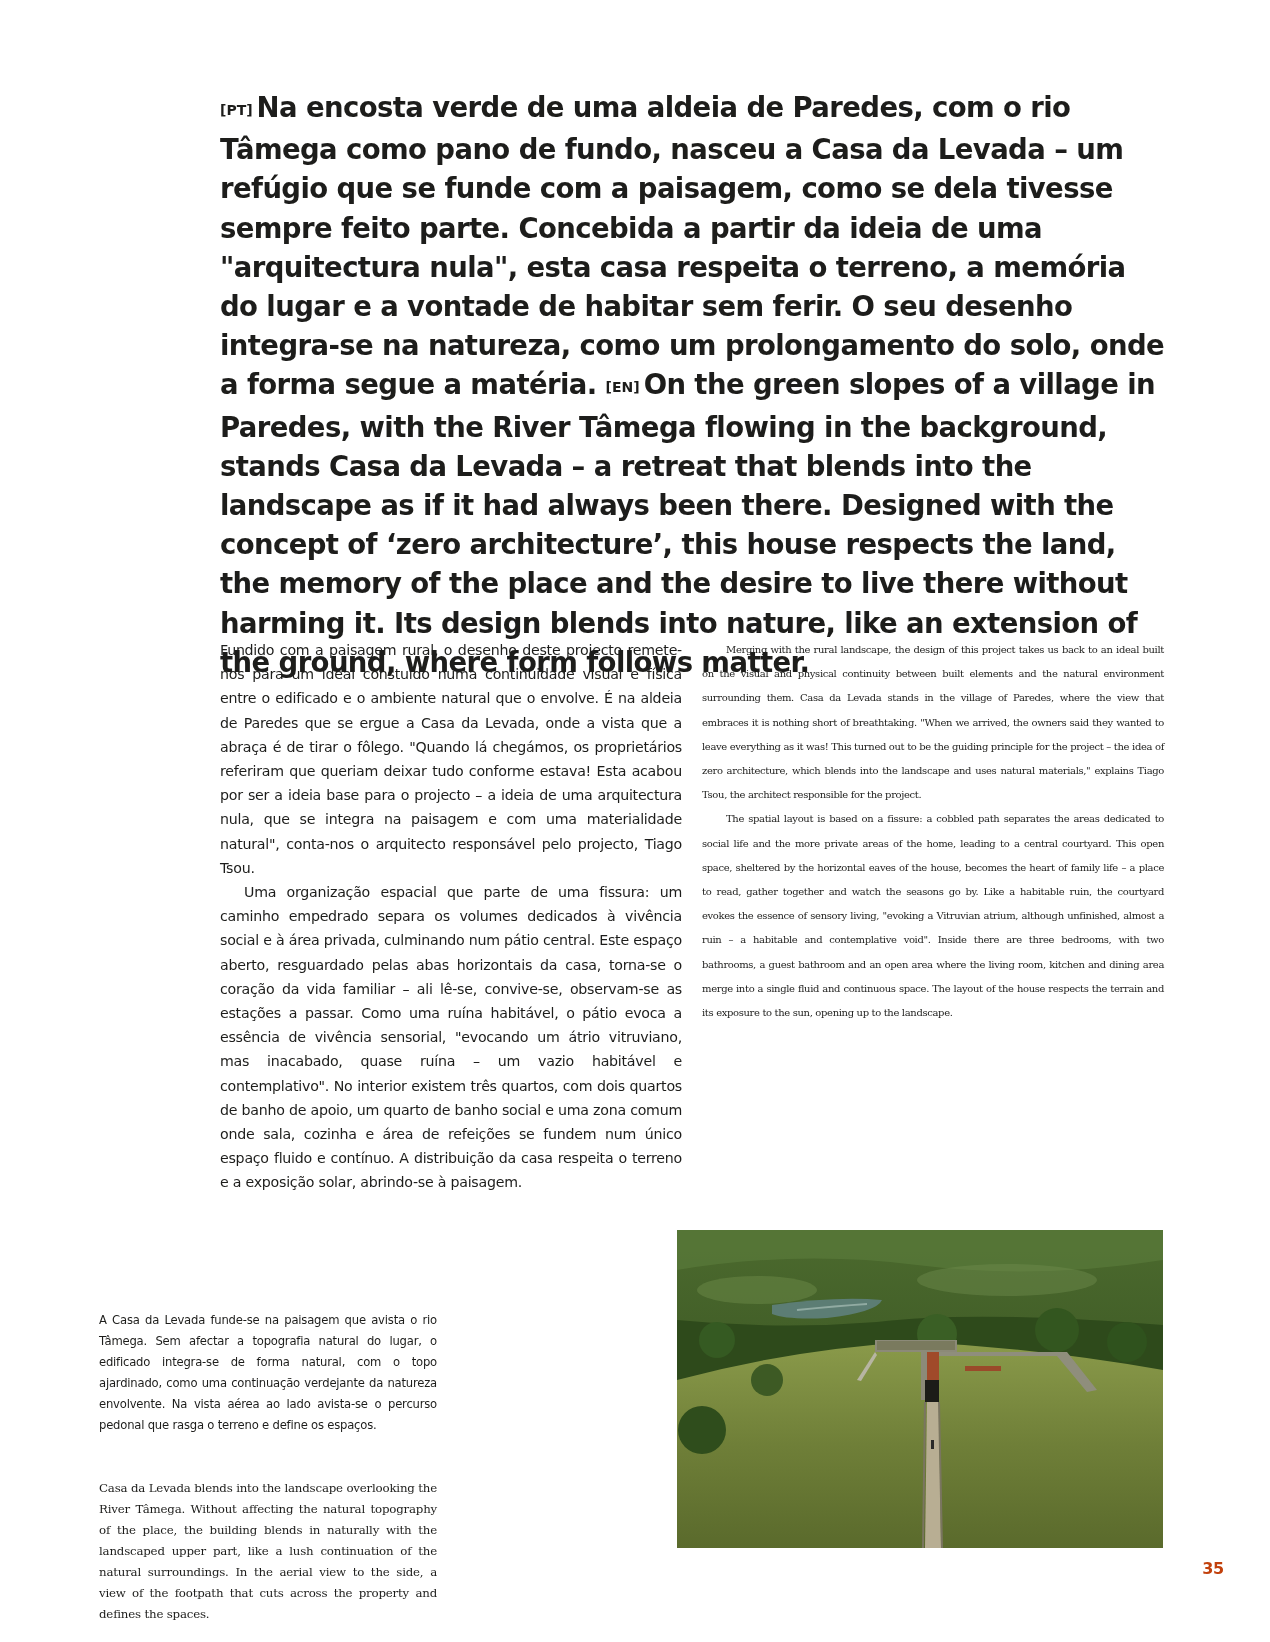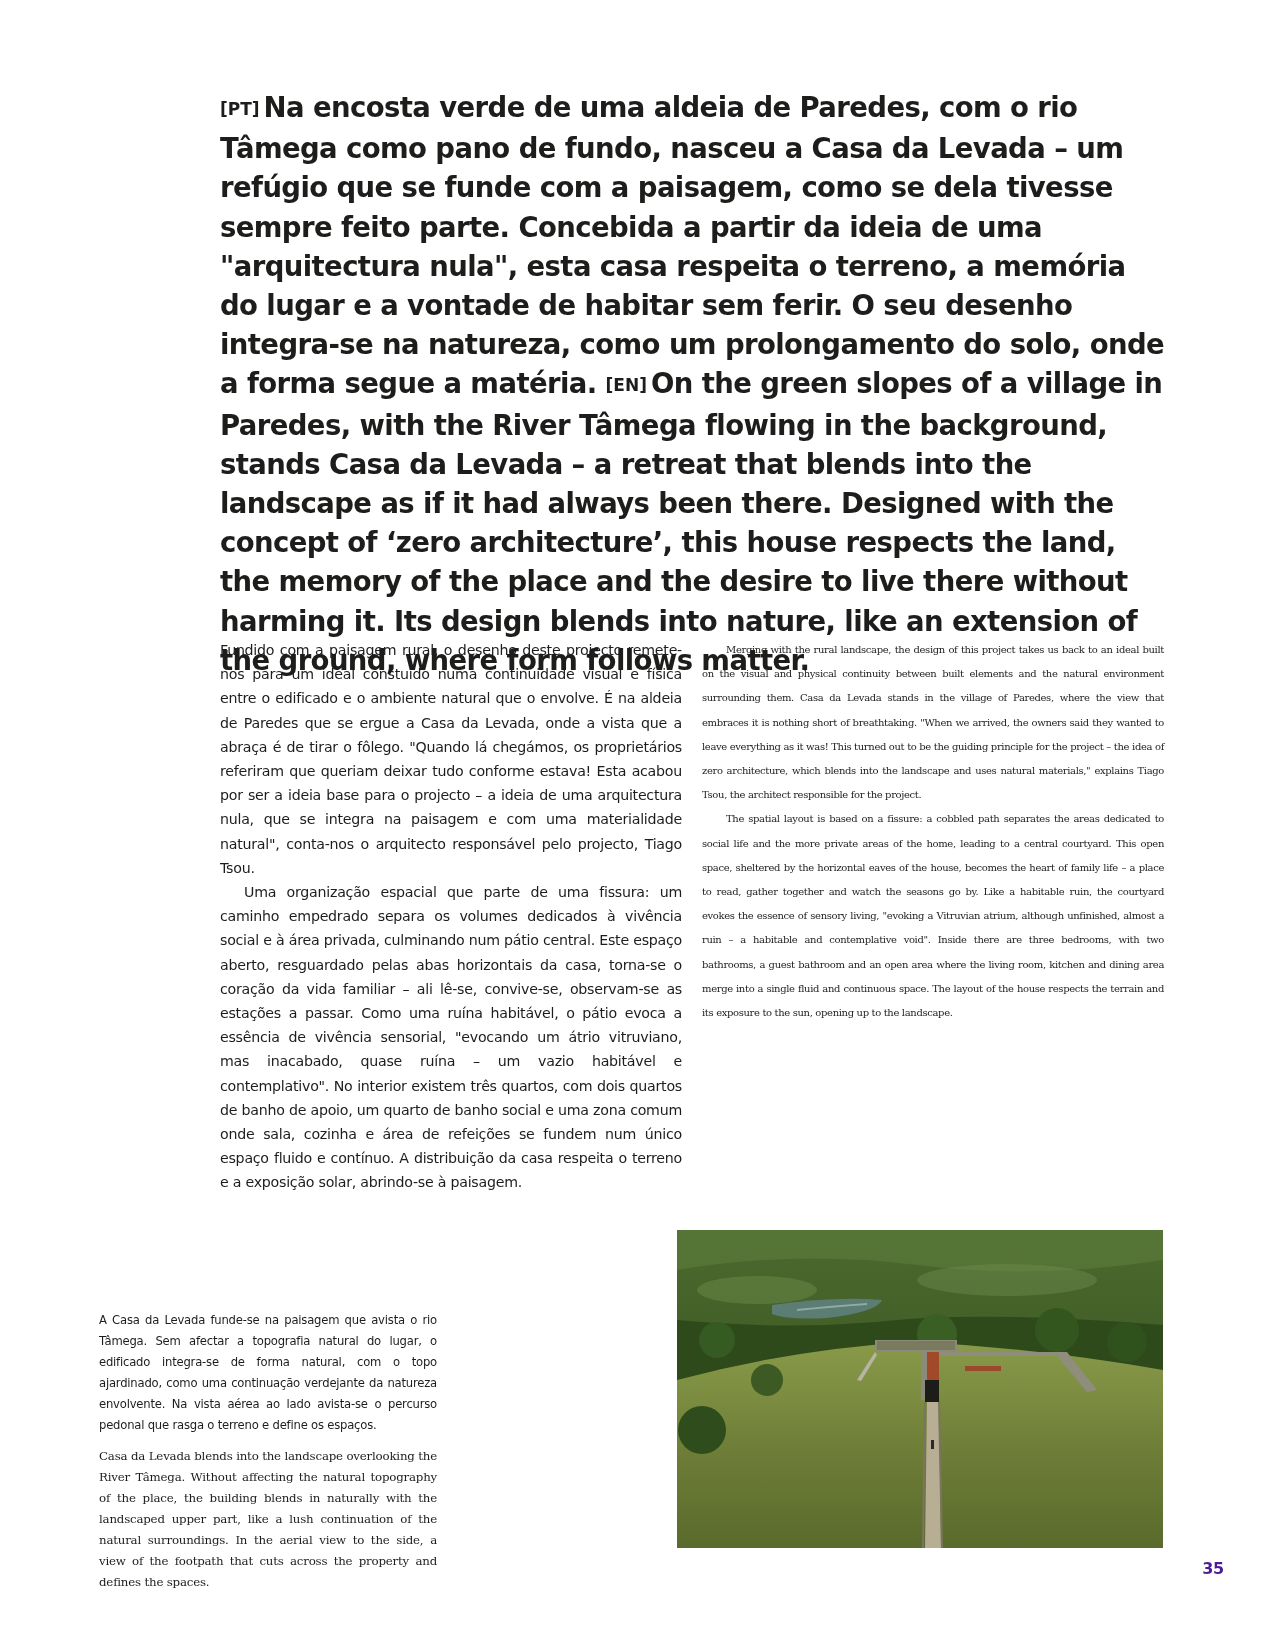--- a/index.html
+++ b/index.html
@@ -6,51 +6,51 @@
     html, body { width: 1270px; height: 1642px; background: #ffffff; }
     body { position: relative; overflow: hidden; color: #1d1d1b; }
 
     .lead {
       position: absolute; left: 220px; top: 88px; width: 950px;
       font-family: "DejaVu Sans", sans-serif; font-weight: bold;
       font-size: 27.5px; line-height: 39.2px; letter-spacing: -0.6px;
       color: #1d1d1b;
     }
     .lead .tag {
-      font-size: 17px; letter-spacing: 0; font-weight: bold;
+      font-size: 14px; letter-spacing: 0; font-weight: bold;
       vertical-align: 2px; margin-right: 4px;
     }
 
     .col {
       position: absolute; top: 638px; width: 462px;
       font-size: 15.2px; line-height: 24.2px; color: #1d1d1b;
       text-align: justify;
     }
     .col-pt { left: 220px; font-family: "DejaVu Sans", sans-serif; font-size: 14.2px; letter-spacing: -0.25px; }
     .col-en { left: 702px; width: 462px; font-family: "DejaVu Serif", serif; font-size: 10px; letter-spacing: -0.35px; }
     .col p { text-indent: 24px; }
     .col p.first-pt { text-indent: 0; }
 
     .caption {
       position: absolute; left: 99px; width: 338px;
       font-size: 12.4px; line-height: 21px; color: #1d1d1b; text-align: justify; margin-top: 48px;
     }
     .caption-pt { top: 1262px; font-family: "DejaVu Sans", sans-serif; font-size: 11.6px; letter-spacing: -0.2px; }
-    .caption-en { top: 1398px; font-family: "DejaVu Serif", serif; font-size: 11.8px; letter-spacing: -0.2px; }
+    .caption-en { top: 1430px; font-family: "DejaVu Serif", serif; font-size: 11.8px; letter-spacing: -0.2px; }
 
     .photo {
       position: absolute; left: 677px; top: 1230px; width: 486px; height: 318px;
       overflow: hidden; background: #5b6e33;
     }
     .photo svg { display: block; width: 100%; height: 100%; }
 
     .page-number {
       position: absolute; left: 1193px; top: 1559px; width: 40px;
       font-family: "DejaVu Sans", sans-serif; font-weight: bold; font-size: 16px;
-      color: #4c1d95; text-align: center; letter-spacing: -0.5px;
+      color: #c2410c; text-align: center; letter-spacing: -0.5px;
     }
   </style>
 </head>
 <body>
 
 <div class="lead">
   <span class="tag">[PT]</span><span>Na encosta verde de uma aldeia de Paredes, com o rio Tâmega como pano de fundo, nasceu a Casa da Levada – um refúgio que se funde com a paisagem, como se dela tivesse sempre feito parte. Concebida a partir da ideia de uma "arquitectura nula", esta casa respeita o terreno, a memória do lugar e a vontade de habitar sem ferir. O seu desenho integra-se na natureza, como um prolongamento do solo, onde a forma segue a matéria.</span>
   <span class="tag">[EN]</span><span>On the green slopes of a village in Paredes, with the River Tâmega flowing in the background, stands Casa da Levada – a retreat that blends into the landscape as if it had always been there. Designed with the concept of ‘zero architecture’, this house respects the land, the memory of the place and the desire to live there without harming it. Its design blends into nature, like an extension of the ground, where form follows matter.</span>
 </div>
 

